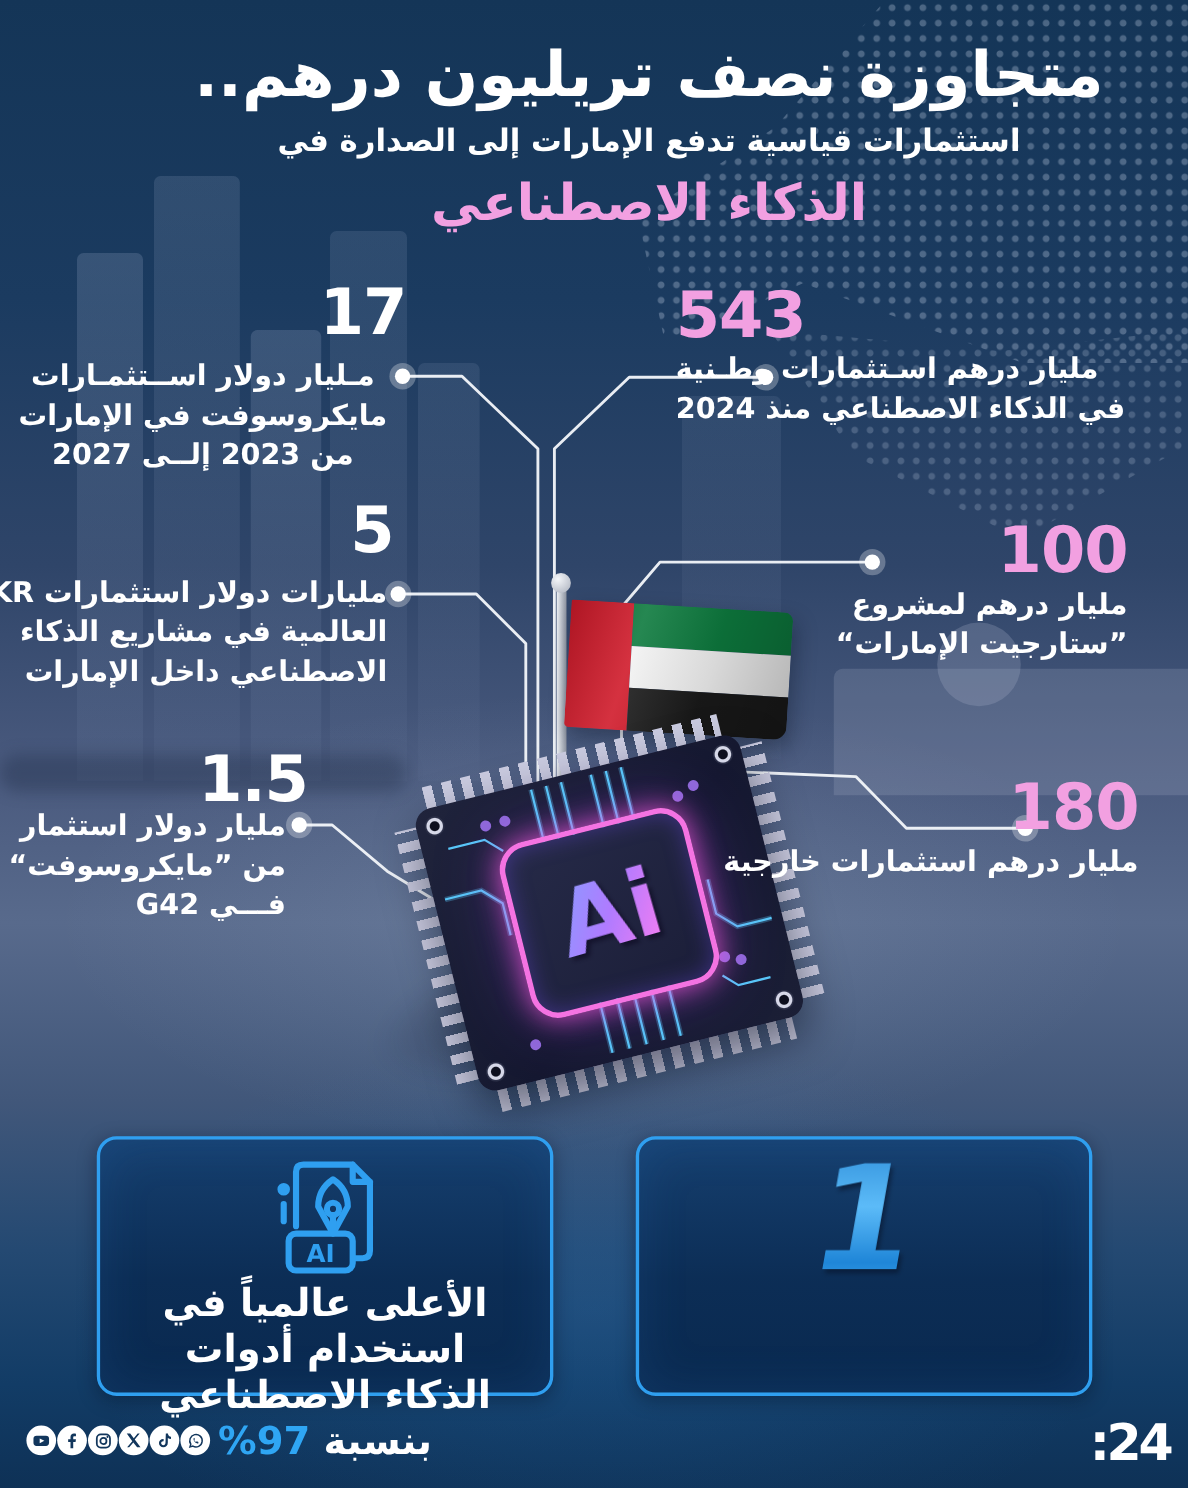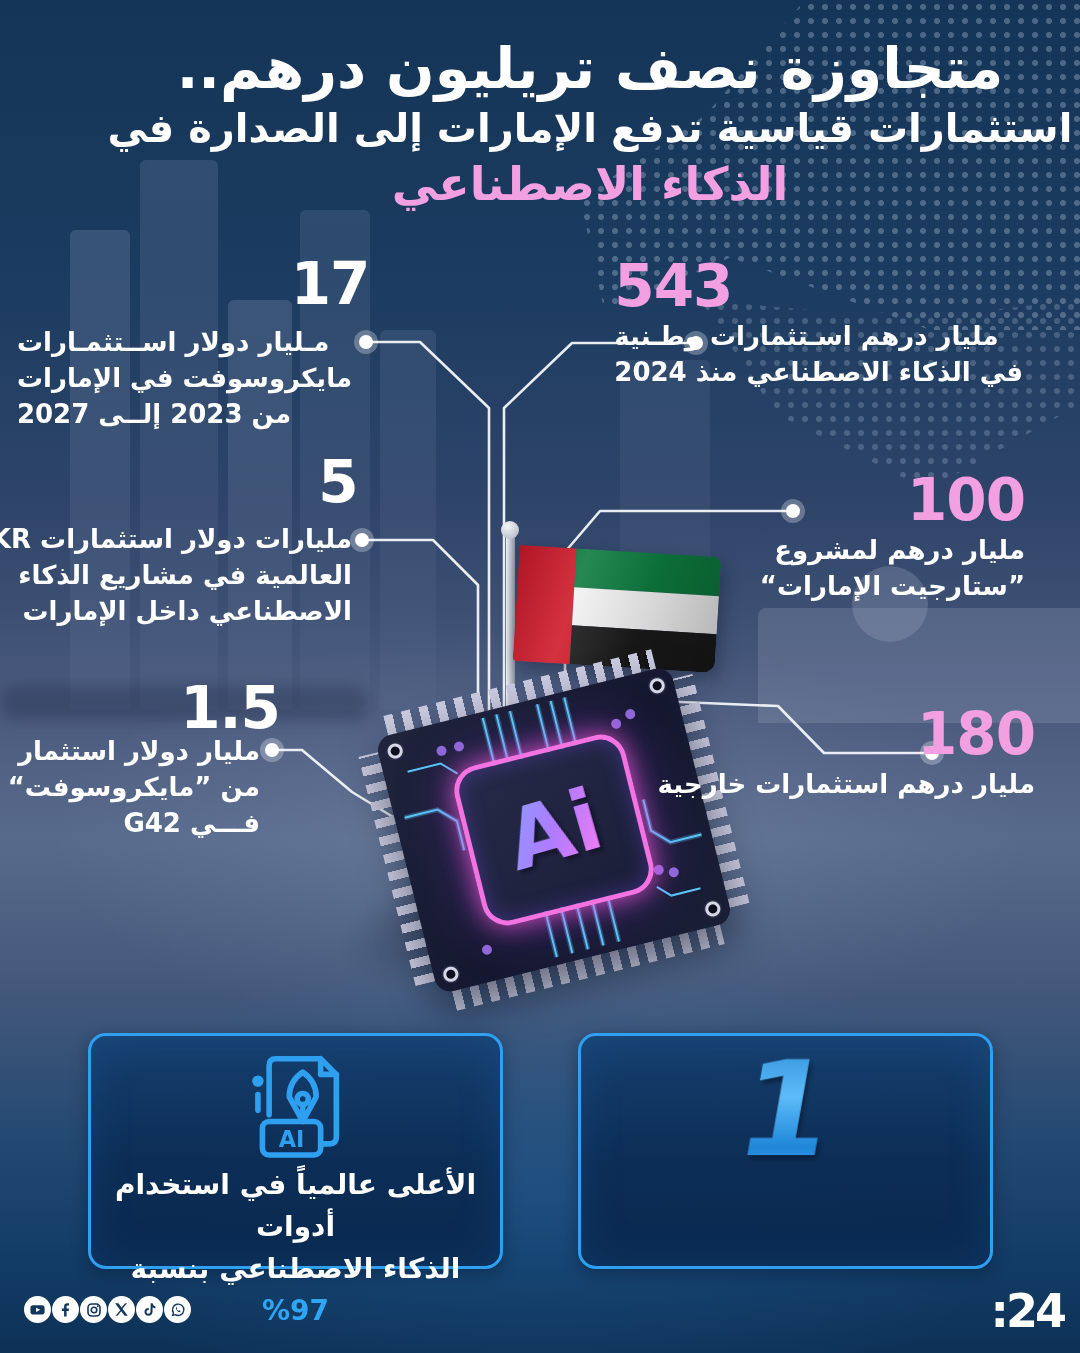--- a/index.html
+++ b/index.html
@@ -58,42 +58,42 @@
     border:5px solid #f473e2;
     box-shadow:0 0 26px rgba(255,90,220,.8), 0 0 60px rgba(150,70,255,.35), inset 0 0 20px rgba(120,80,255,.35);
     display:flex; align-items:center; justify-content:center; }
   .core span { font-size:84px; font-weight:bold; transform:rotate(-2deg);
     background:linear-gradient(120deg,#8a9bff 10%,#b07bff 50%,#ef7df2 90%);
     -webkit-background-clip:text; background-clip:text; color:transparent;
     filter:drop-shadow(3px 4px 2px rgba(10,5,30,.55)); }
   
   .titles { position:absolute; left:100px; right:0; top:36px; text-align:center; direction:rtl; color:#fff; }
   .title-1 { font-size:57px; font-weight:bold; line-height:64px; }
-  .title-2 { font-size:40px; font-weight:600; line-height:56px; }
+  .title-2 { font-size:28px; font-weight:600; line-height:56px; }
   .title-3 { font-size:46px; font-weight:bold; line-height:56px; color:#f2a0e1; }
   .num { color:#f2a0e1; font-weight:bold; font-size:58px; line-height:64px; letter-spacing:-1px; }
   .stat { position:absolute; direction:rtl; color:#fff; }
   .sline { font-size:26px; font-weight:bold; line-height:36px; white-space:nowrap; }
   #st543 { right:57px; top:254px; text-align:left; }
   #st17-num  { left:276px; top:252px; width:108px; text-align:center; }
-  #st17-text { right:728px; top:324px; text-align:left; }
+  #st17-text { right:728px; top:324px; text-align:center; }
   #st100 { right:55px; top:428px; text-align:right;margin-top:40px; }
   #st5-num  { left:299px; top:450px; width:78px; text-align:center; }
   #st5-text { right:728px; top:521px; text-align:right; }
   #st15-num  { left:174px; top:676px; width:112px; text-align:center; }
   #st15-text { right:820px; top:733px; text-align:right; }
   #st180 { right:45px; top:702px; text-align:right; }
   
   .hbox { position:absolute; top:1033px; width:415px; height:236px; border:3px solid #2f9ff0; border-radius:18px;
     background:linear-gradient(180deg,rgba(20,62,110,.94) 0%,rgba(11,44,84,.96) 55%,rgba(9,40,78,.97) 100%);
     box-shadow:inset 0 0 45px rgba(50,130,210,.16), 0 4px 16px rgba(4,12,30,.35);
     direction:rtl; text-align:center; color:#fff; }
   #hbox-left { left:88px; }
   #hbox-right { left:578px; }
-  .hbox-text { position:absolute; left:10px; right:10px; top:128px; font-size:28px; font-weight:bold; line-height:42px; }
+  .hbox-text { position:absolute; left:10px; right:10px; top:128px; font-size:35px; font-weight:bold; line-height:42px; }
   .pct { color:#2fa6f4; }
   .ai-doc-icon { position:absolute; left:50%; top:16px; transform:translateX(-50%); }
   .big-one { position:absolute; left:0; right:0; top:-4px; text-align:center; }
   .big-one span { display:inline-block; font-size:132px; font-weight:bold; transform:skewX(-10deg);
     background:linear-gradient(180deg,#2a8ad6 0%,#5cbbf8 42%,#1f86d8 75%,#45aef5 100%);
     -webkit-background-clip:text; background-clip:text; color:transparent;
     filter:drop-shadow(3px 4px 2px rgba(5,15,35,.5)); }
   
   .social { position:absolute; left:24px; top:1296px; display:flex; gap:1px; }
   .soc { width:27px; height:27px; border-radius:50%; background:#fff; display:flex; align-items:center; justify-content:center; }

